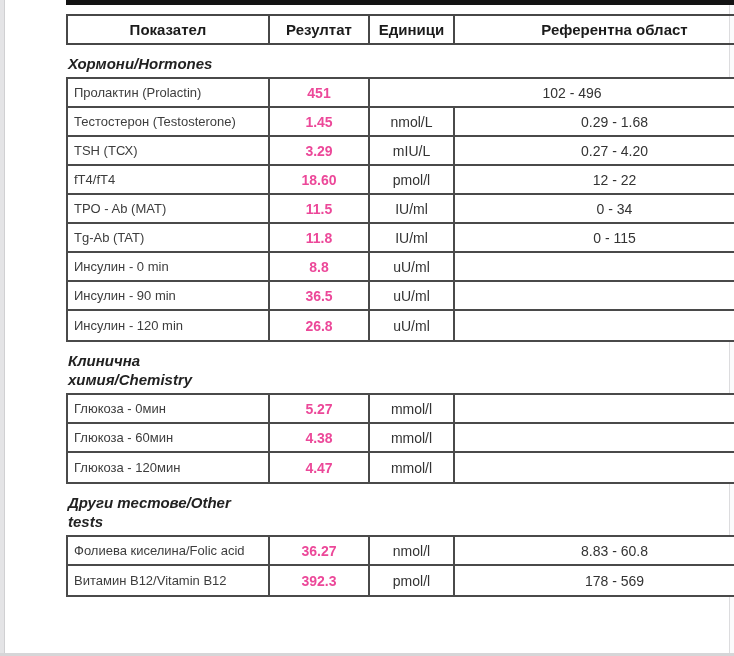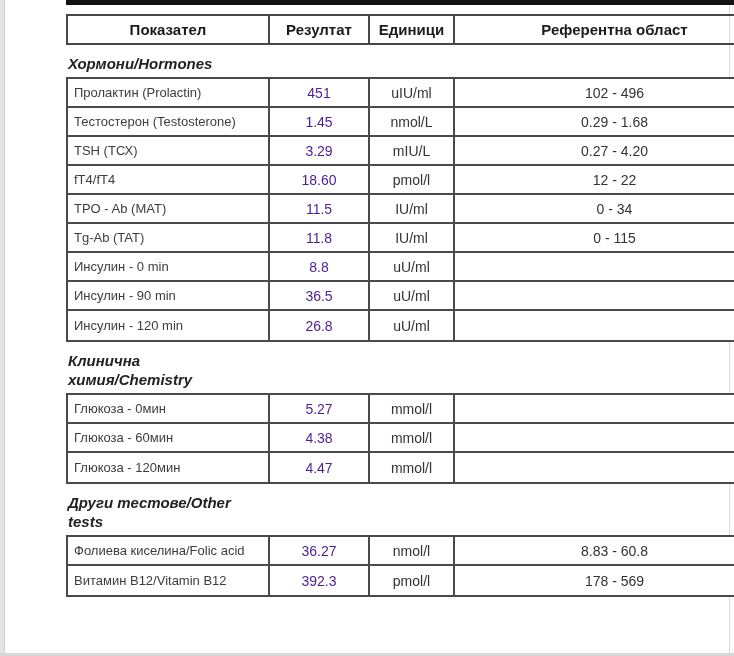--- a/index.html
+++ b/index.html
@@ -93,22 +93,22 @@
     white-space: nowrap;
   }
   .cell:last-child { border-right: none; }
   .cell.c1 {
     justify-content: flex-start;
     padding-left: 6px;
     font-size: 13px;
     color: #3d3d3d;
   }
   .cell.c2 {
-    font-weight: normal;
-    color: #4c1d95;
+    font-weight: bold;
+    color: #ec4899;
   }
 </style>
 </head>
 <body>
 
 <div class="page">
   <div class="left-edge"></div>
   <div class="right-edge"></div>
 
   <div class="content">
@@ -123,21 +123,20 @@
 
     <div id="sections">
   <section class="section">
     <h2 class="section-title">
             <div>Хормони/Hormones</div>
           </h2>
     <div class="tbl">
   <div class="row">
     <div class="cell c1">Пролактин (Prolactin)</div>
     <div class="cell c2">451</div>
-    <div class="cell c3">uIU/ml</div>
     <div class="cell c4">102 - 496</div>
   </div>
 
   <div class="row">
     <div class="cell c1">Тестостерон (Testosterone)</div>
     <div class="cell c2">1.45</div>
     <div class="cell c3">nmol/L</div>
     <div class="cell c4">0.29 - 1.68</div>
   </div>
 

